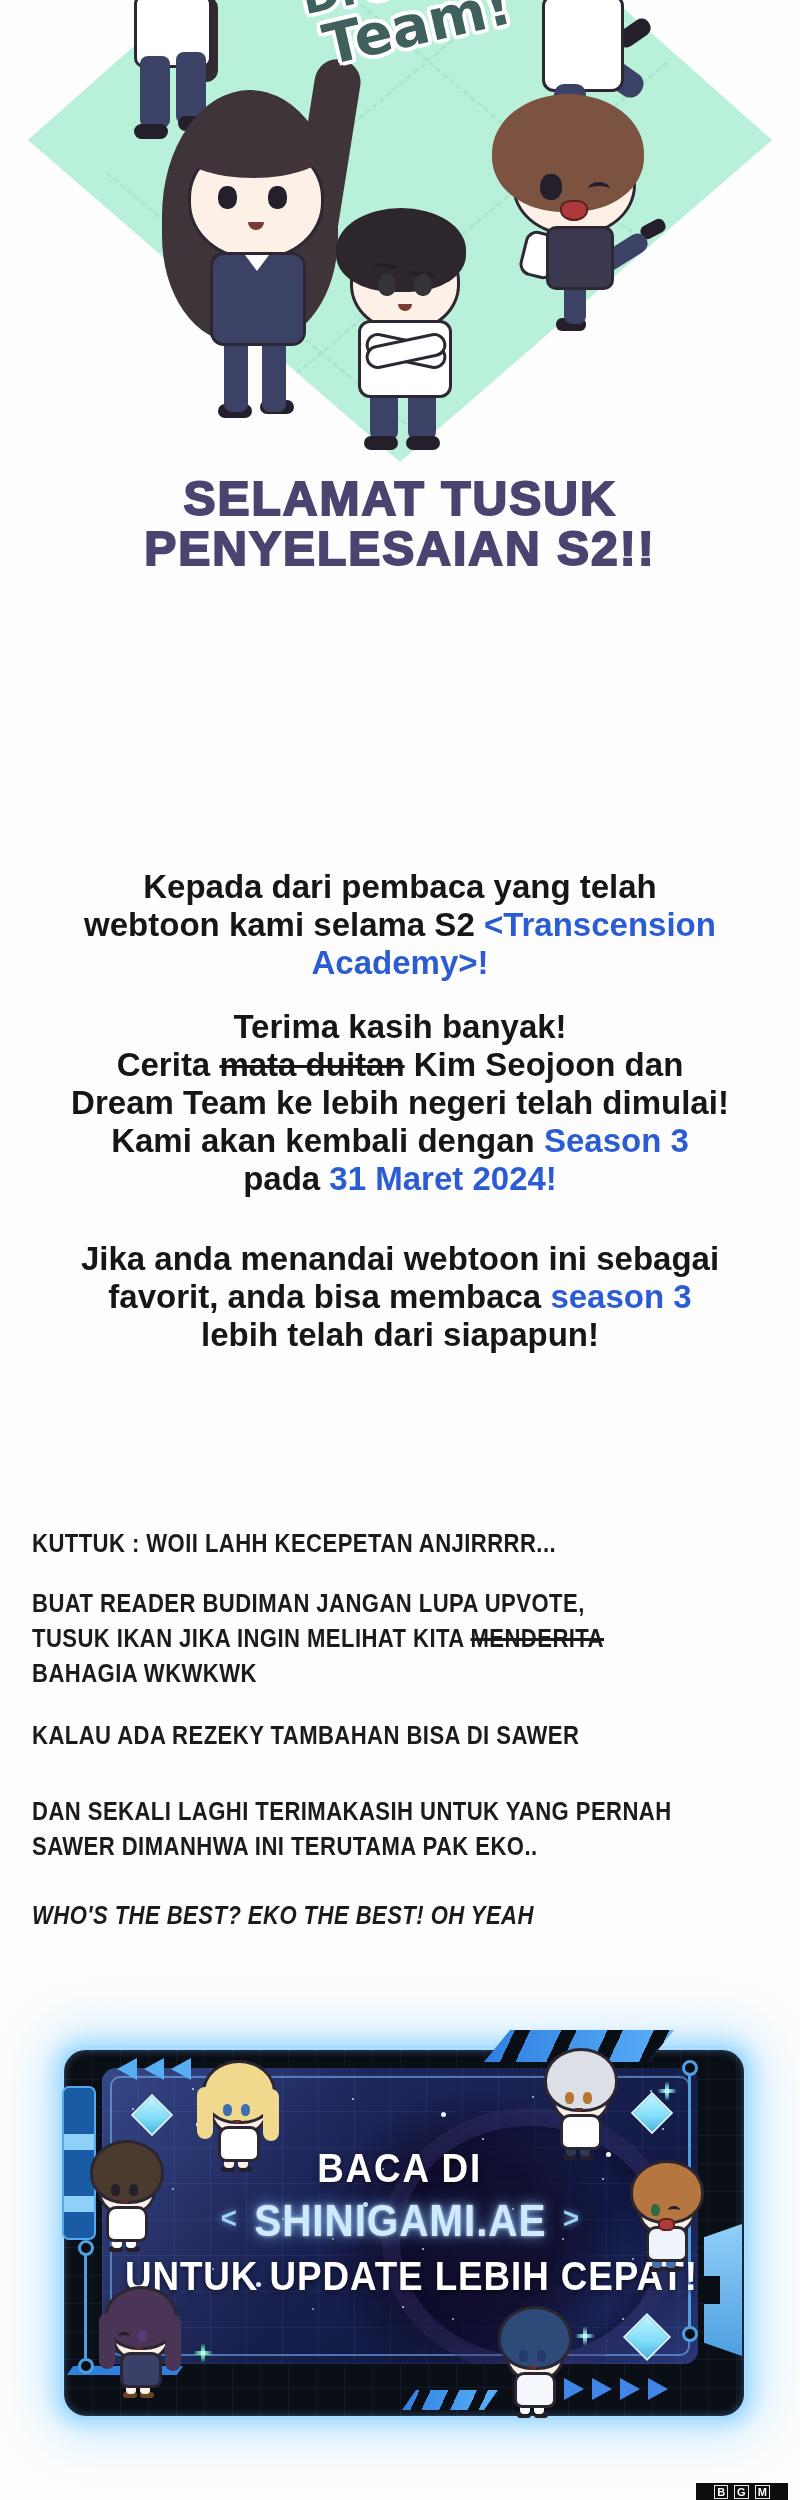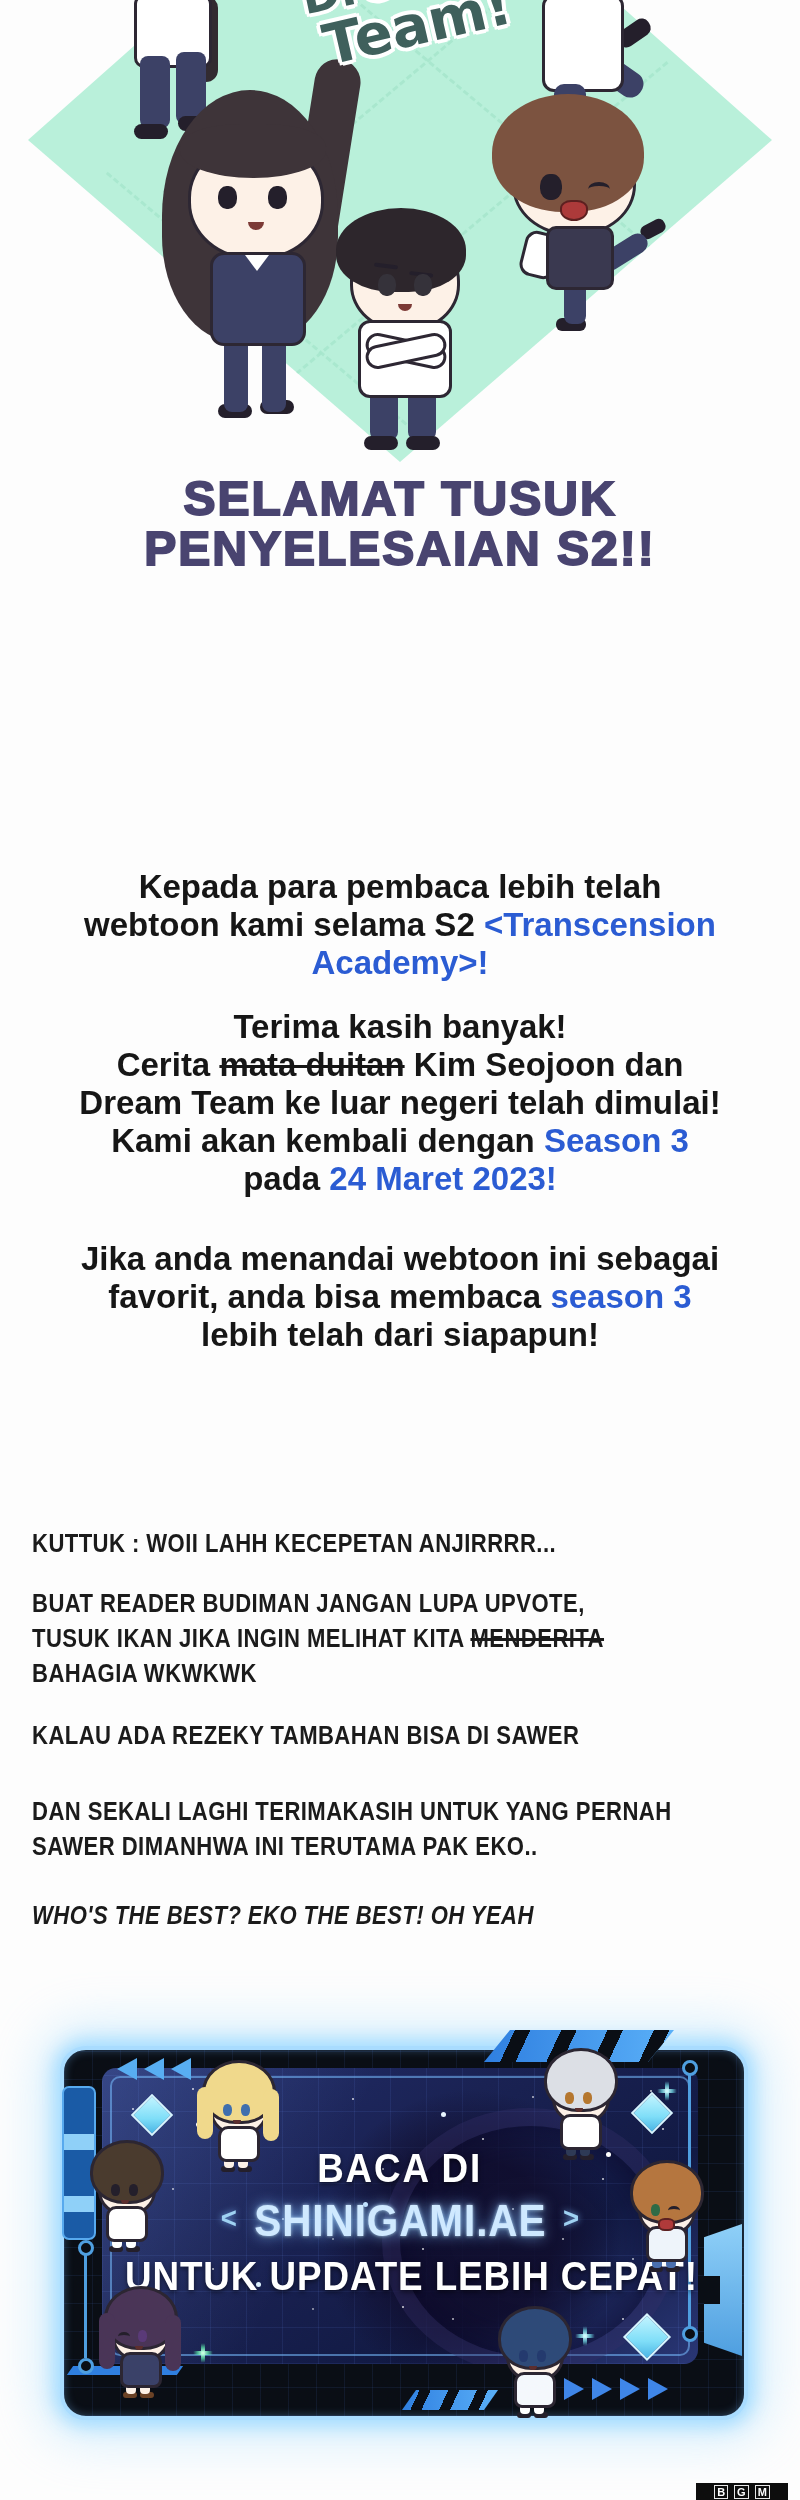--- a/index.html
+++ b/index.html
@@ -282,29 +282,29 @@
       <i class="bg-shoe"></i>
     </div>
   </section>
 
   <h1 style="margin:0;">
     <div class="title-line" style="top:474px">SELAMAT TUSUK</div>
     <div class="title-line" style="top:524px">PENYELESAIAN S2!!</div>
   </h1>
 
   <section>
-    <div class="a-line" style="top:868px"><span>Kepada para pembaca lebih telah</span></div>
+    <div class="a-line" style="top:868px"><span>Kepada dari pembaca yang telah</span></div>
     <div class="a-line" style="top:906px"><span>webtoon kami selama S2 </span><span class="blue">&lt;Transcension</span></div>
     <div class="a-line" style="top:944px"><span class="blue">Academy&gt;!</span></div>
 
     <div class="a-line" style="top:1008px"><span>Terima kasih banyak!</span></div>
     <div class="a-line" style="top:1046px"><span>Cerita </span><span class="strike">mata duitan</span><span> Kim Seojoon dan</span></div>
-    <div class="a-line" style="top:1084px"><span>Dream Team ke luar negeri telah dimulai!</span></div>
+    <div class="a-line" style="top:1084px"><span>Dream Team ke lebih negeri telah dimulai!</span></div>
     <div class="a-line" style="top:1122px"><span>Kami akan kembali dengan </span><span class="blue">Season 3</span></div>
-    <div class="a-line" style="top:1160px"><span>pada </span><span class="blue">24 Maret 2023!</span></div>
+    <div class="a-line" style="top:1160px"><span>pada </span><span class="blue">31 Maret 2024!</span></div>
 
     <div class="a-line" style="top:1240px"><span>Jika anda menandai webtoon ini sebagai</span></div>
     <div class="a-line" style="top:1278px"><span>favorit, anda bisa membaca </span><span class="blue">season 3</span></div>
     <div class="a-line" style="top:1316px"><span>lebih telah dari siapapun!</span></div>
   </section>
 
   <section>
     <div class="n-line" style="top:1528px">KUTTUK : WOII LAHH KECEPETAN ANJIRRRR...</div>
     <div class="n-line" style="top:1588px">BUAT READER BUDIMAN JANGAN LUPA UPVOTE,</div>
     <div class="n-line" style="top:1623px"><span>TUSUK IKAN JIKA INGIN MELIHAT KITA </span><span class="strike">MENDERITA</span></div>

